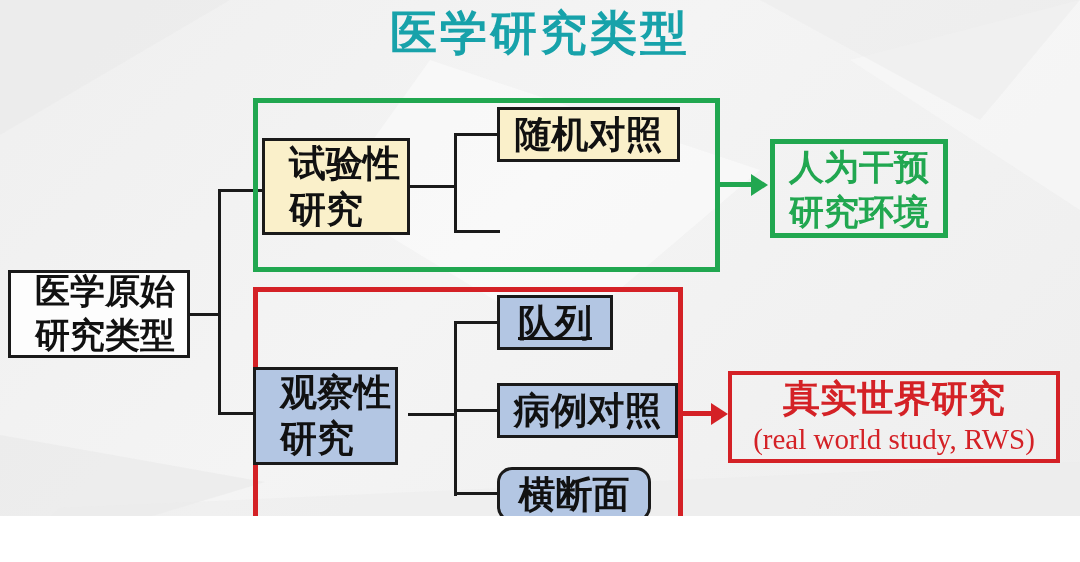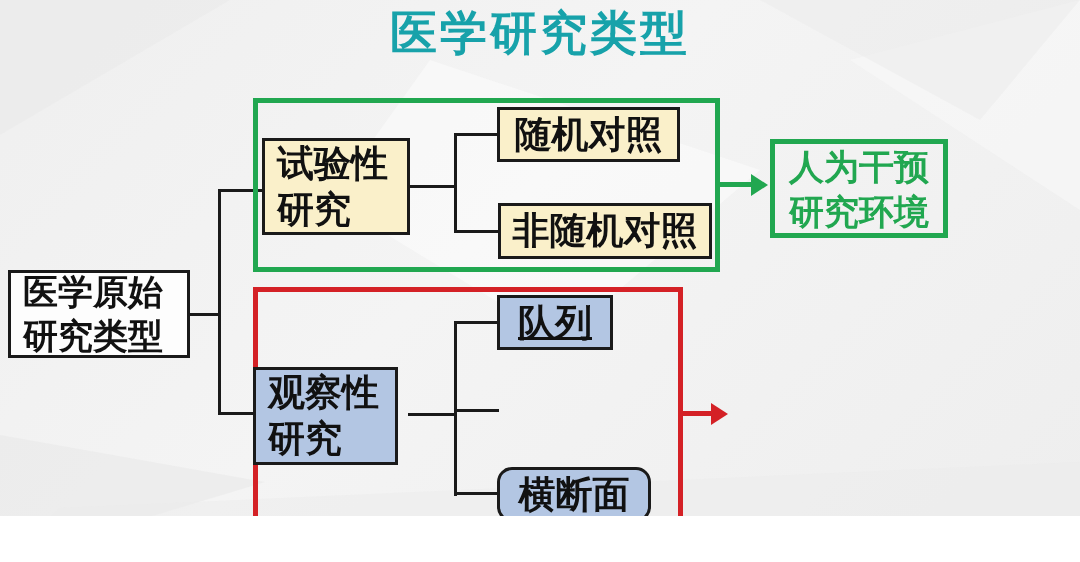--- a/index.html
+++ b/index.html
@@ -31,24 +31,24 @@
   }
 
   .box {
     position: absolute;
     border: 3px solid #1a1a1a;
     display: flex; flex-direction: column; justify-content: center;
     font-weight: 600; color: #111;
     white-space: pre-line;
     z-index: 3;
   }
-  .box.left-align { align-items: flex-start; padding-left: 12px; }
+  .box.left-align { align-items: flex-start; padding-left: 24px; }
   .box.center-align { align-items: center; text-align: left; }
 
-  .root-box   { left: 8px;  top: 270px; width: 182px; height: 88px; background: #fdfdfd; font-size: 35px; line-height: 44px; }
+  .root-box   { left: 8px;  top: 270px; width: 182px; height: 88px; background: #fdfdfd; font-size: 35px; line-height: 44px; font-family: Liberation Serif, serif; }
   .exp-box    { left: 262px; top: 138px; width: 148px; height: 97px; background: #FAF0CA; font-size: 37px; line-height: 46px; }
   .rct-box    { left: 497px; top: 107px; width: 183px; height: 55px; background: #FAF0CA; font-size: 37px; }
   .nrct-box   { left: 498px; top: 203px; width: 214px; height: 56px; background: #FAF0CA; font-size: 37px; }
   .obs-box    { left: 253px; top: 367px; width: 145px; height: 98px; background: #B3C6E3; font-size: 37px; line-height: 46px; }
   .cohort-box { left: 497px; top: 295px; width: 116px; height: 55px; background: #B3C6E3; font-size: 37px; text-decoration: underline; }
   .case-box   { left: 497px; top: 383px; width: 181px; height: 55px; background: #B3C6E3; font-size: 37px; }
   .cross-box  { left: 497px; top: 467px; width: 154px; height: 55px; background: #B3C6E3; font-size: 37px; border-radius: 15px; }
 
   .group {
     position: absolute; z-index: 2; background: transparent;
@@ -137,38 +137,42 @@
 研究类型</span>
   </div>
 
   <div class="box left-align exp-box">
     <span>试验性
 研究</span>
   </div>
   <div class="box center-align rct-box">
     <span>随机对照</span>
   </div>
-  <div class="box center-align nrct-box">
-    <span>非随机对照</span>
-  </div>
 
   <div class="arrow-line green-arrow-line"></div>
   <div class="arrow-head green-arrow-head"></div>
   <div class="outcome green-target">
     <span>人为干预
 研究环境</span>
   </div>
 
   <div class="box left-align obs-box">
     <span>观察性
 研究</span>
   </div>
   <div class="box center-align cohort-box">
     <span>队列</span>
   </div>
+  <div class="box center-align case-box">
+    <span>病例对照</span>
+  </div>
   <div class="box center-align cross-box">
     <span>横断面</span>
   </div>
 
   <div class="arrow-line red-arrow-line"></div>
   <div class="arrow-head red-arrow-head"></div>
+  <div class="outcome rws-box">
+    <div class="rws-title">真实世界研究</div>
+    <div class="rws-sub">(real world study, RWS)</div>
+  </div>
 
 </div>
 
 </body></html>

